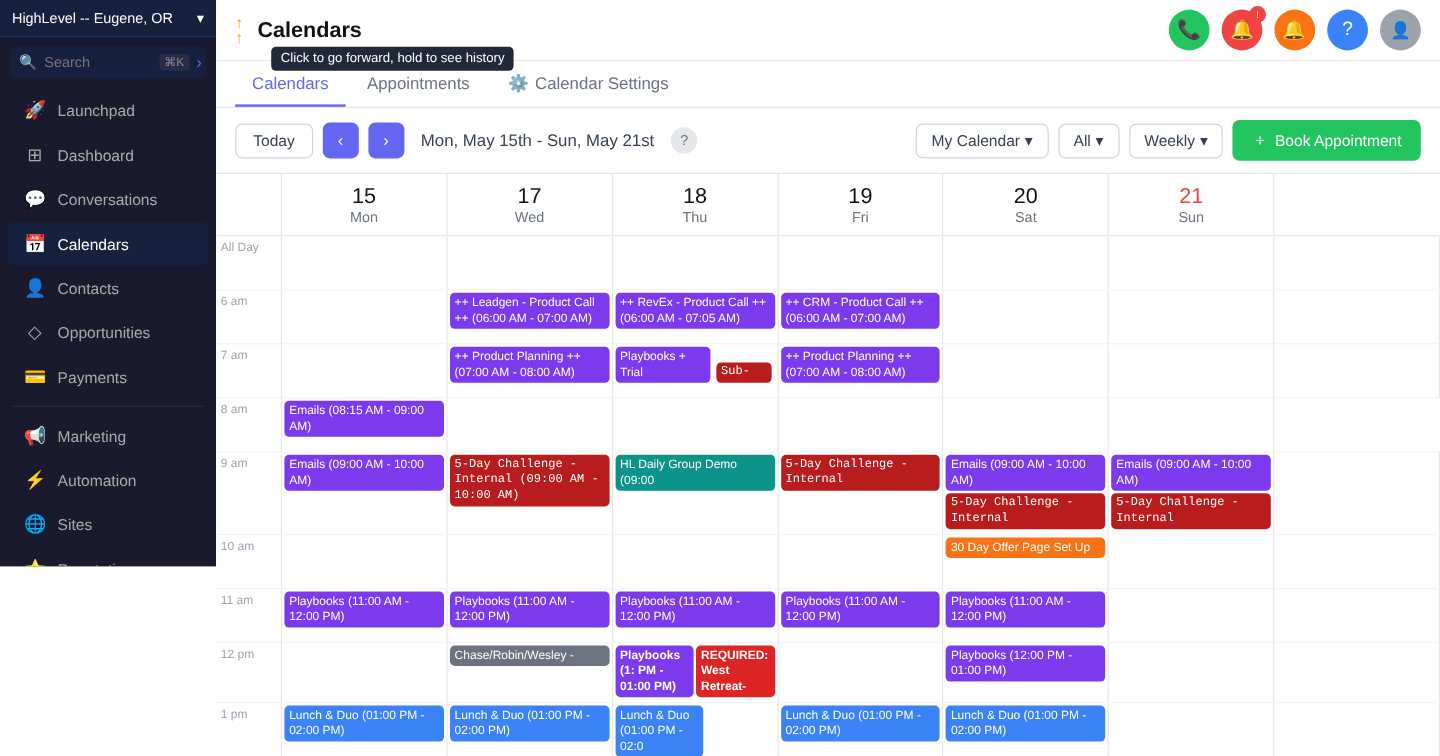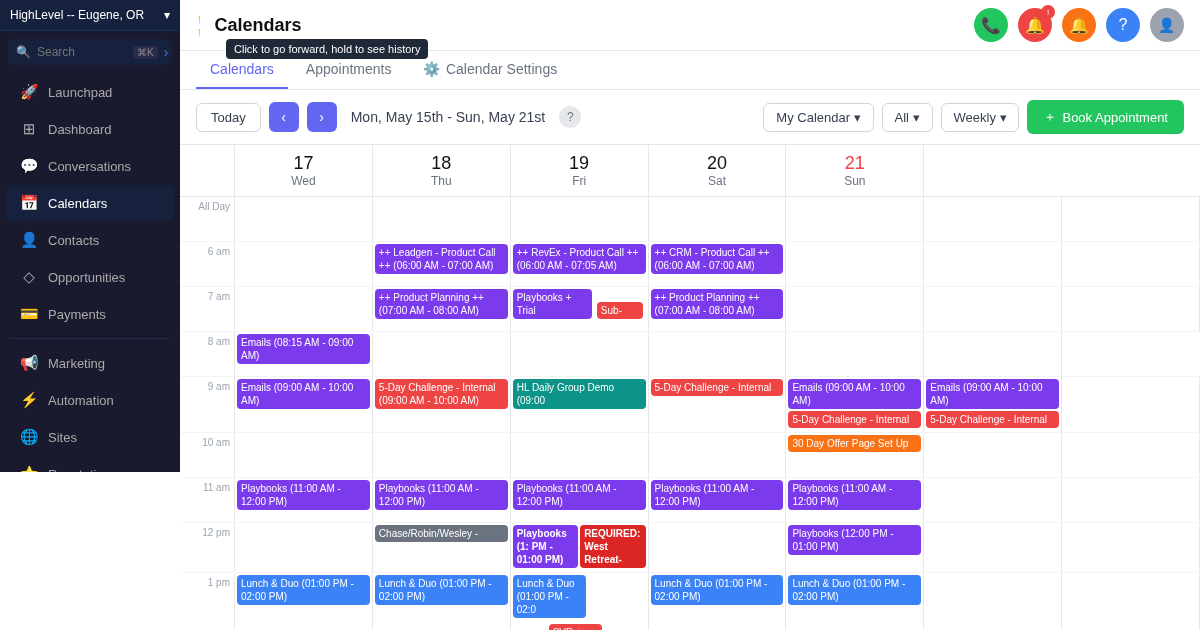--- a/index.html
+++ b/index.html
@@ -198,40 +198,39 @@
     .cal-row {
       display: grid;
       grid-template-columns: 55px repeat(7, 1fr);
       border-bottom: 1px solid #f3f4f6;
       min-height: 44px;
     }
     .time-cell {
       font-size: 10px;
       color: #9ca3af;
       padding: 4px 4px 0 4px;
-      text-align: right;
       border-right: 1px solid #e5e7eb;
     }
     .day-cell {
       border-right: 1px solid #e5e7eb;
       padding: 2px;
       min-height: 44px;
       vertical-align: top;
     }
     .event {
       border-radius: 4px;
       padding: 2px 4px;
       font-size: 10px;
       margin-bottom: 2px;
       color: #fff;
       overflow: hidden;
       line-height: 1.3;
     }
     .ev-purple { background: #7c3aed; }
-    .ev-green { background: #ef4444; }
+    .ev-green { background: #b91c1c; font-family: Liberation Mono, monospace; }
     .ev-blue { background: #3b82f6; }
     .ev-orange { background: #f97316; }
     .ev-teal { background: #0d9488; }
     .ev-gray { background: #6b7280; }
     .ev-red { background: #dc2626; }
 
     .allday-row .time-cell { font-size: 10px; color: #9ca3af; }
 
     
     .tooltip-box {
@@ -392,20 +391,24 @@
         <span>Book Appointment</span>
       </button>
     </div>
   </div>
 
   <div id="calendar">
 
     <div class="cal-header">
       <div class="cal-header-cell"></div>
       <div class="cal-header-cell">
+        <div class="day-num">15</div>
+        <div>Mon</div>
+      </div>
+      <div class="cal-header-cell">
         <div class="day-num">17</div>
         <div>Wed</div>
       </div>
       <div class="cal-header-cell">
         <div class="day-num">18</div>
         <div>Thu</div>
       </div>
       <div class="cal-header-cell">
         <div class="day-num">19</div>
         <div>Fri</div>

